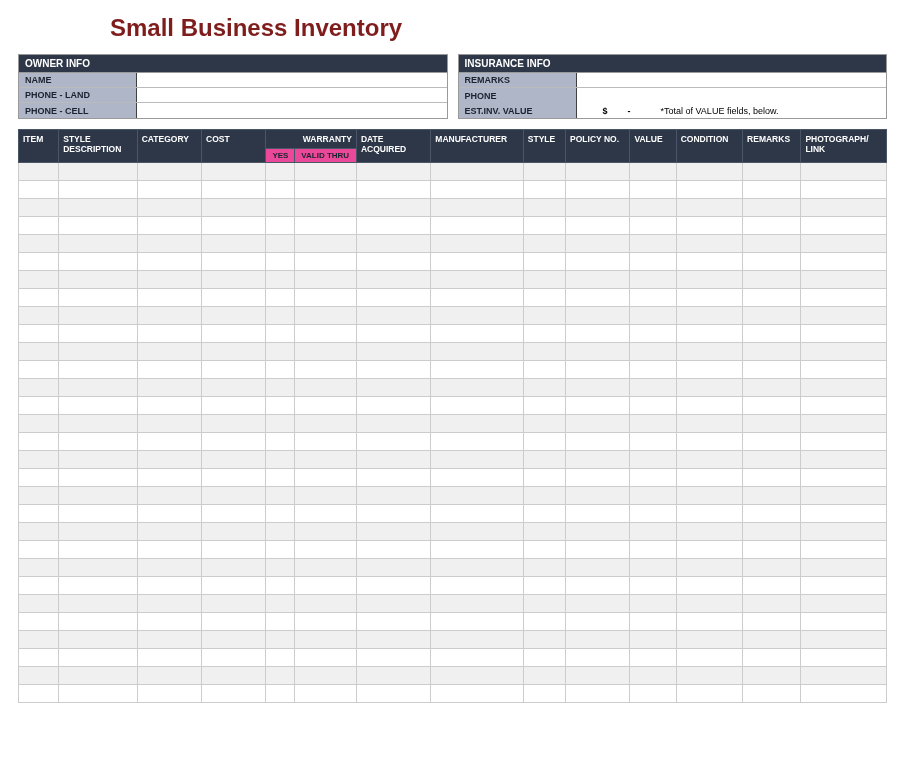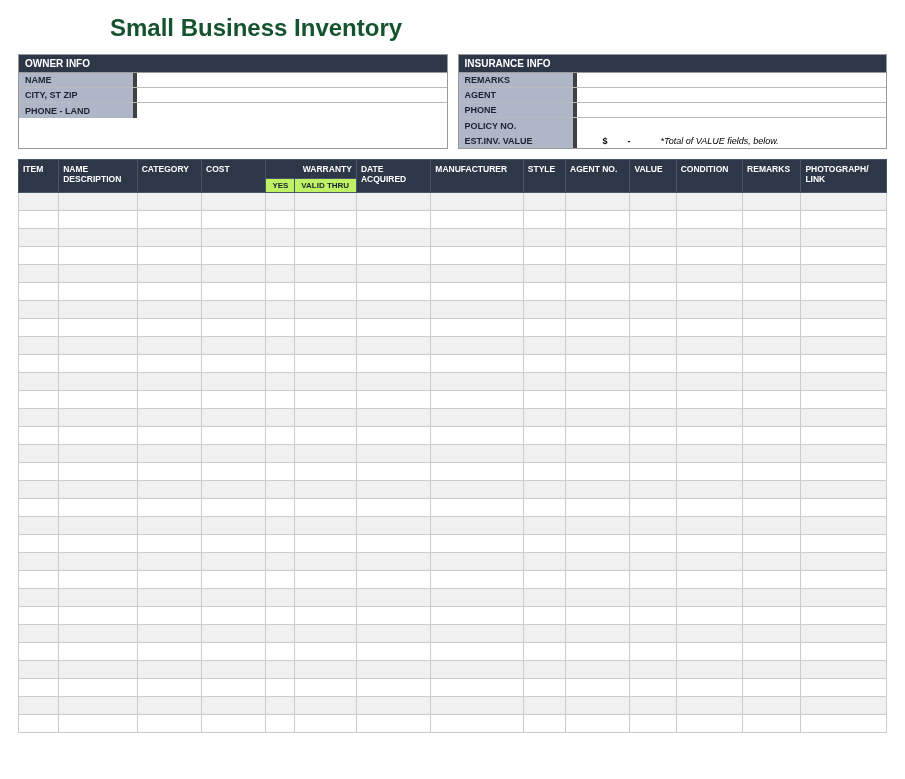--- a/index.html
+++ b/index.html
@@ -6,21 +6,21 @@
   body {
     font-family: Arial, Helvetica, sans-serif;
     background: #fff;
     width: 905px;
     padding: 10px 18px;
     font-size: 10px;
   }
   .title {
     font-size: 24px;
     font-weight: bold;
-    color: #14532d;
+    color: #7f1d1d;
     margin: 4px 0 12px 92px;
   }
   .info-row {
     display: flex;
     gap: 10px;
     margin-bottom: 10px;
   }
   .info-box {
     flex: 1;
     border: 1px solid #999;
@@ -40,60 +40,60 @@
     align-items: center;
   }
   .info-line:last-child { border-bottom: none; }
   .info-label {
     width: 118px;
     background: #aeb6c7;
     color: #1b2230;
     font-weight: bold;
     font-size: 9px;
     padding: 2px 6px;
-    border-right: 4px solid #404040;
+    border-right: 1px solid #404040;
     height: 100%;
     display: flex;
     align-items: center;
   }
   .info-value {
     flex: 1;
     background: #fff;
     font-size: 9px;
     padding: 0 6px;
     display: flex;
     align-items: center;
   }
   .est-value-row .info-value {
     display: flex;
     gap: 20px;
     font-size: 9px;
   }
   .est-dollar { font-weight: bold; padding-left: 20px; }
   .est-dash { font-weight: bold; }
-  .est-note { font-style: italic; padding-left: 10px;}
+  .est-note { padding-left: 10px;}
   
   .inv-table {
     width: 100%;
     border-collapse: collapse;
     table-layout: fixed;
   }
   .inv-table th {
     background: #2d3748;
     color: #fff;
     font-size: 8.5px;
     font-weight: bold;
     text-align: left;
     padding: 4px 4px;
     border: 1px solid #4a5568;
     vertical-align: top;
     height: 18px;
   }
   .inv-table th.sub {
-    background: #bef264;
+    background: #ec4899;
     color: #1b2230;
     font-size: 8px;
     text-align: center;
     padding: 2px 6px;
     height: 14px;
   }
   .inv-table td {
     border: 1px solid #ccc;
     height: 18px;
     background: #fff;
@@ -125,46 +125,38 @@
 
 <div class="info-row">
   <div class="info-box">
     <div class="info-header">OWNER INFO</div>
     <div id="owner-fields">
         <div class="info-line">
           <div class="info-label">NAME</div>
           <div class="info-value"></div>
         </div>
         <div class="info-line">
-          <div class="info-label">CITY, ST ZIP</div>
+          <div class="info-label">PHONE - LAND</div>
           <div class="info-value"></div>
         </div>
         <div class="info-line">
-          <div class="info-label">PHONE - LAND</div>
+          <div class="info-label">PHONE - CELL</div>
           <div class="info-value"></div>
         </div>
       </div>
   </div>
   <div class="info-box">
     <div class="info-header">INSURANCE INFO</div>
     <div id="insurance-fields">
         <div class="info-line">
           <div class="info-label">REMARKS</div>
           <div class="info-value"></div>
         </div>
         <div class="info-line">
-          <div class="info-label">AGENT</div>
-          <div class="info-value"></div>
-        </div>
-        <div class="info-line">
           <div class="info-label">PHONE</div>
-          <div class="info-value"></div>
-        </div>
-        <div class="info-line">
-          <div class="info-label">POLICY NO.</div>
           <div class="info-value"></div>
         </div>
       </div>
     <div class="info-line est-value-row">
       <div class="info-label">EST.INV. VALUE</div>
       <div class="info-value">
         <span class="est-dollar">$</span>
         <span class="est-dash">-</span>
         <span class="est-note">*Total of VALUE fields, below.</span>
       </div>
@@ -185,28 +177,28 @@
     <col class="col-style">
       <col class="col-ser">
       <col class="col-val">
       <col class="col-cond">
     <col class="col-rem">
       <col class="col-photo">
   </colgroup>
   <thead>
     <tr>
       <th rowspan="2">ITEM</th>
-      <th rowspan="2">NAME DESCRIPTION</th>
+      <th rowspan="2">STYLE DESCRIPTION</th>
       <th rowspan="2">CATEGORY</th>
       <th rowspan="2">COST</th>
       <th colspan="2" style="text-align:right">WARRANTY</th>
       <th rowspan="2">DATE ACQUIRED</th>
       <th rowspan="2">MANUFACTURER</th>
       <th rowspan="2">STYLE</th>
-      <th rowspan="2">AGENT NO.</th>
+      <th rowspan="2">POLICY NO.</th>
       <th rowspan="2">VALUE</th>
       <th rowspan="2">CONDITION</th>
       <th rowspan="2">REMARKS</th>
       <th rowspan="2">PHOTOGRAPH/ LINK</th>
     </tr>
     <tr>
       <th class="sub">YES</th>
       <th class="sub">VALID THRU</th>
     </tr>
   </thead>

